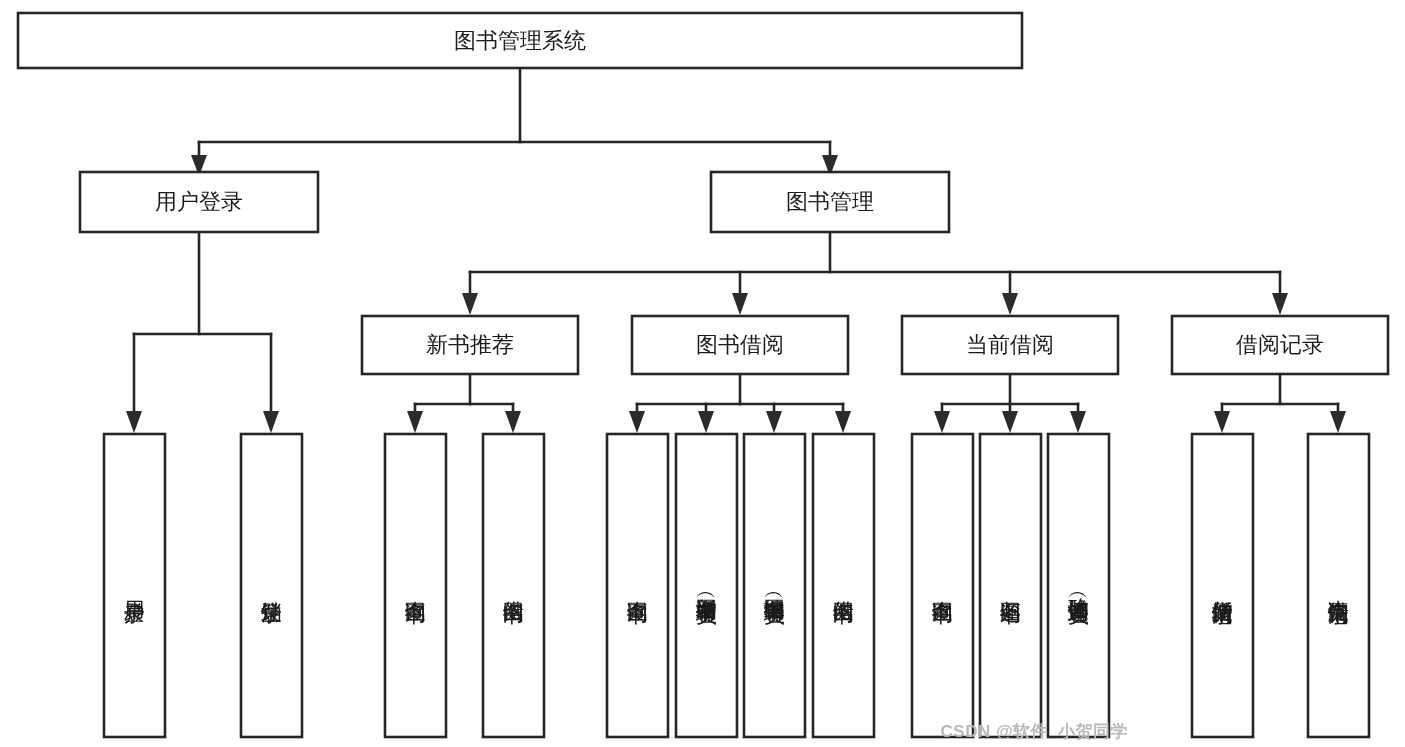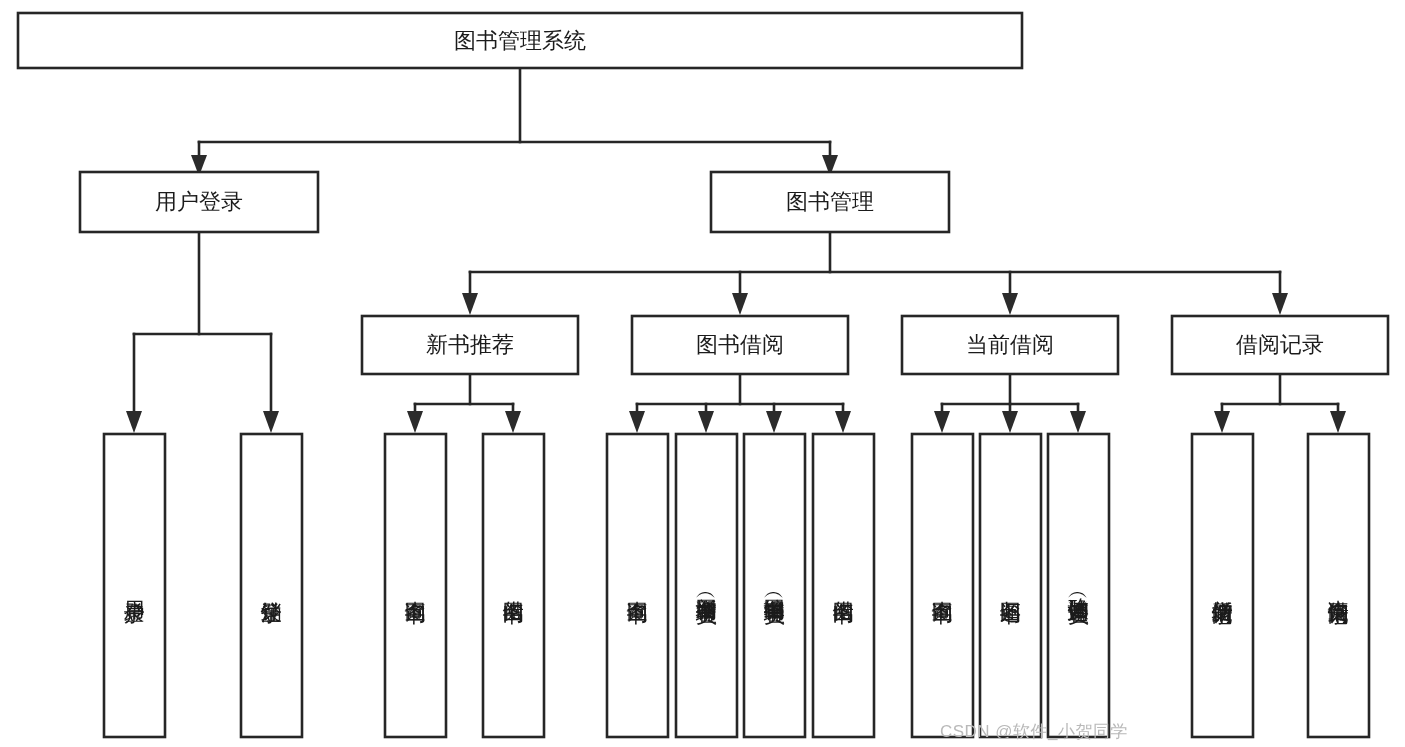--- a/index.html
+++ b/index.html
@@ -67,20 +67,21 @@
   }
   .watermark {
     position: absolute;
     right: 8px;
     bottom: 4px;
     font-family: "Liberation Sans", "DejaVu Sans", sans-serif;
     font-size: 17px;
     color: #b9b9b9;
     letter-spacing: 0.5px;
     white-space: nowrap;
+    font-weight: bold;
   }
 </style>
 </head>
 <body>
 
 <div id="diagram-root">
 
   <svg class="diagram-canvas" viewBox="0 0 1405 747">
 
     <g>

